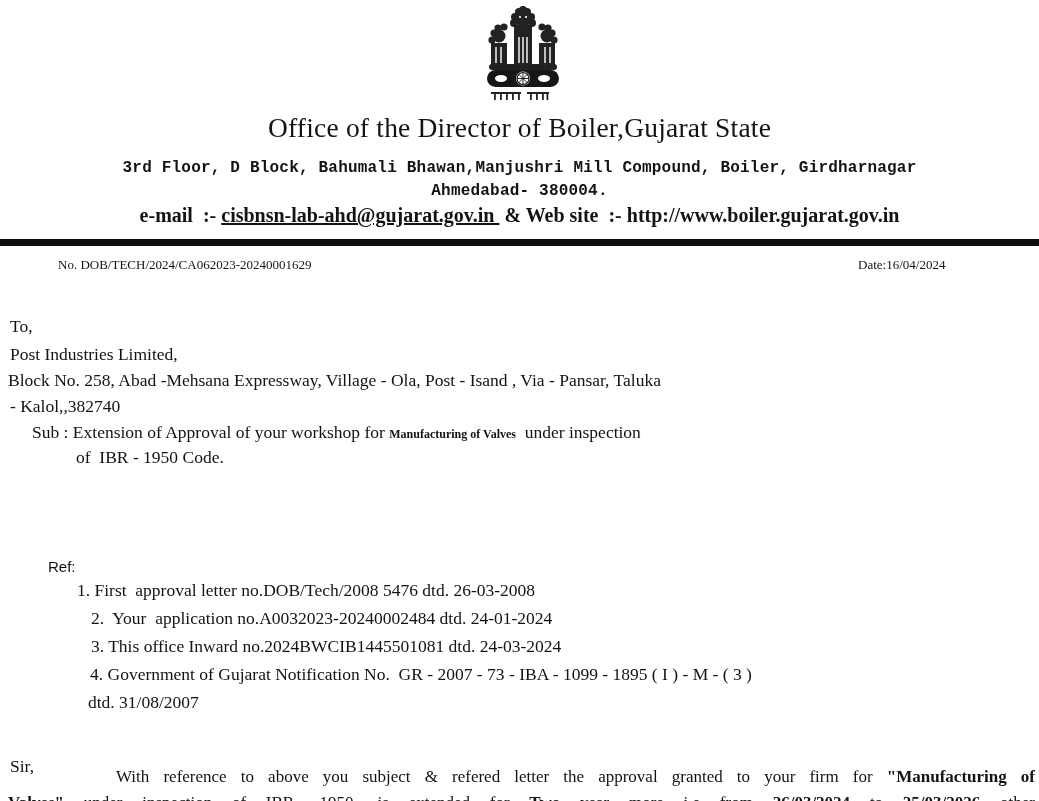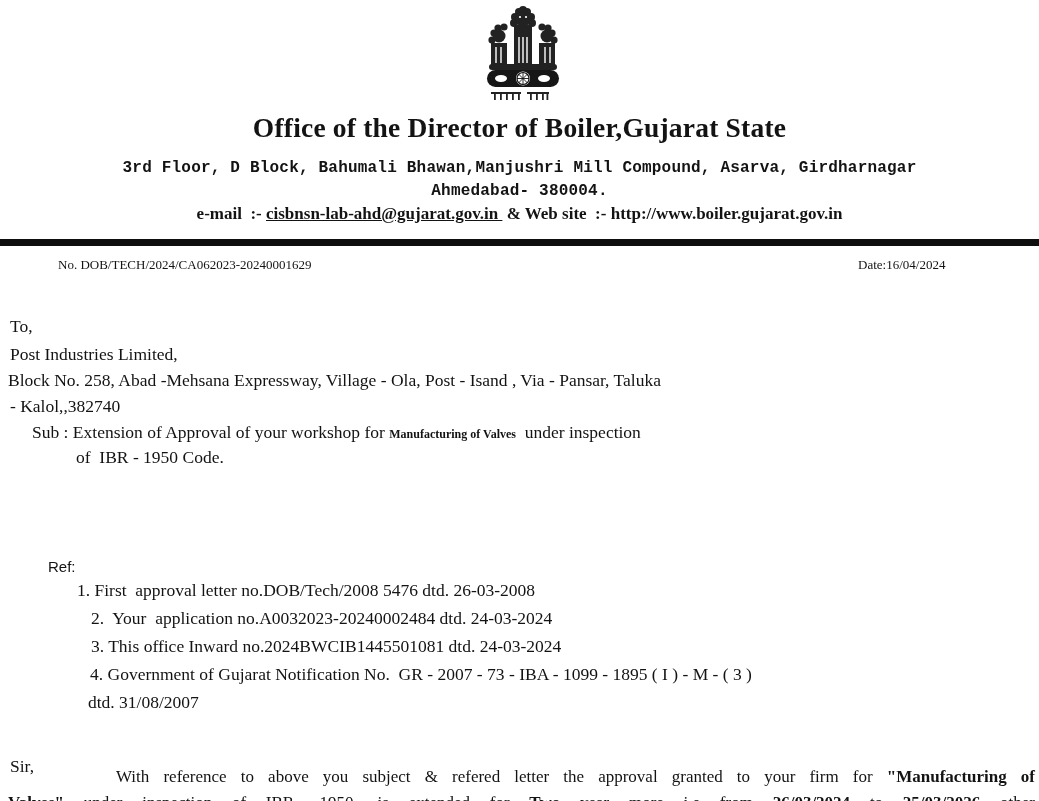--- a/index.html
+++ b/index.html
@@ -3,23 +3,23 @@
 <meta charset="utf-8">
 <style>
   html, body { margin:0; padding:0; }
   body {
     width:1039px; height:801px; position:relative; overflow:hidden;
     background:#ffffff; color:#131313;
     font-family:"Liberation Serif", serif;
   }
   .abs { position:absolute; white-space:pre; }
   .center { left:0; width:1039px; text-align:center; }
-  .doc-title { font-size:27.5px; font-weight:bold; letter-spacing:0.2px; }
+  .doc-title { font-size:27.5px; font-weight:normal; letter-spacing:0.2px; }
   .mono-line { font-family:"Liberation Mono", monospace; font-weight:bold; font-size:16px; letter-spacing:0.2px; }
-  .email-line { font-size:17px; font-weight:bold; }
+  .email-line { font-size:20px; font-weight:bold; }
   .email-link { text-decoration:underline; color:inherit; }
   .rule { position:absolute; left:0; top:239px; width:1039px; height:7px; background:#0e0e0e; }
   .body-text { font-size:17.5px;margin-top:24px; }
   .meta-text { font-size:13px;margin-left:48px; }
   .ref-label { font-family:"Liberation Sans", sans-serif; font-size:15px; }
   .seg-bold { font-weight:bold; }
   .seg-small { font-size:12px; font-weight:bold; }
   .just-line {
     position:absolute; left:8px; width:1027px;
     font-size:17px; line-height:26px;
@@ -99,40 +99,40 @@
     <rect x="40" y="91" width="1.8" height="6"></rect>
     <rect x="49" y="89" width="22" height="2"></rect>
     <rect x="52" y="91" width="1.8" height="6"></rect>
       <rect x="58" y="91" width="1.8" height="6"></rect>
     <rect x="64" y="91" width="1.8" height="6"></rect>
       <rect x="68.5" y="91" width="1.8" height="6"></rect>
   </g>
 </svg>
 
 <div class="abs center doc-title" style="top:112px">Office of the Director of Boiler,Gujarat State</div>
-<div class="abs center mono-line" style="top:159px">3rd Floor, D Block, Bahumali Bhawan,Manjushri Mill Compound, Asarva, Girdharnagar</div>
+<div class="abs center mono-line" style="top:159px">3rd Floor, D Block, Bahumali Bhawan,Manjushri Mill Compound, Boiler, Girdharnagar</div>
 <div class="abs center mono-line" style="top:182px">Ahmedabad- 380004.</div>
 <div class="abs center email-line" style="top:204px"><span>e-mail  :- </span><a class="email-link">cisbnsn-lab-ahd@gujarat.gov.in </a><span> &amp; Web site  :- http://www.boiler.gujarat.gov.in</span></div>
 
 <div class="rule"></div>
 
 <div class="abs meta-text" style="left:10px; top:257px">No. DOB/TECH/2024/CA062023-20240001629</div>
 <div class="abs meta-text" style="left:810px; top:257px">Date:16/04/2024</div>
 
 <div class="abs body-text" style="left:10px; top:292px">To,</div>
 <div class="abs body-text" style="left:10px; top:320px">Post Industries Limited,</div>
 <div class="abs body-text" style="left:8px; top:346px">Block No. 258, Abad -Mehsana Expressway, Village - Ola, Post - Isand , Via - Pansar, Taluka</div>
 <div class="abs body-text" style="left:10px; top:372px">- Kalol,,382740</div>
 
 <div class="abs body-text" style="left:32px; top:398px"><span>Sub : </span><span><span>Extension of Approval of your workshop for </span><span class="seg-small">Manufacturing of Valves</span><span>  under inspection</span></span></div>
 <div class="abs body-text" style="left:76px; top:423px">of  IBR - 1950 Code.</div>
 
 <div class="abs ref-label" style="left:48px; top:558px">Ref:</div>
 <div class="abs body-text" style="left:77px; top:556px">1. First  approval letter no.DOB/Tech/2008 5476 dtd. 26-03-2008</div>
-<div class="abs body-text" style="left:91px; top:584px">2.  Your  application no.A0032023-20240002484 dtd. 24-03-2024</div>
+<div class="abs body-text" style="left:91px; top:584px">2.  Your  application no.A0032023-20240002484 dtd. 24-01-2024</div>
 <div class="abs body-text" style="left:91px; top:612px">3. This office Inward no.2024BWCIB1445501081 dtd. 24-03-2024</div>
 <div class="abs body-text" style="left:90px; top:640px">4. Government of Gujarat Notification No.  GR - 2007 - 73 - IBA - 1099 - 1895 ( I ) - M - ( 3 )</div>
 <div class="abs body-text" style="left:88px; top:668px">dtd. 31/08/2007</div>
 
 <div class="abs body-text" style="left:10px; top:732px">Sir,</div>
 
 <div class="just-line" style="top:764px"><span class="indent"></span><span><span>With reference to above you subject &amp; refered letter the approval granted to your firm for </span><span class="seg-bold">"Manufacturing of</span></span></div>
 <div class="just-line" style="top:790px"><span><span class="seg-bold">Valves"</span><span> under inspection of IBR -1950, is extended for </span><span class="seg-bold">Two</span><span> year more i.e from </span><span class="seg-bold">26/03/2024</span><span> to </span><span class="seg-bold">25/03/2026</span><span> other</span></span></div>
 
 </body></html>

